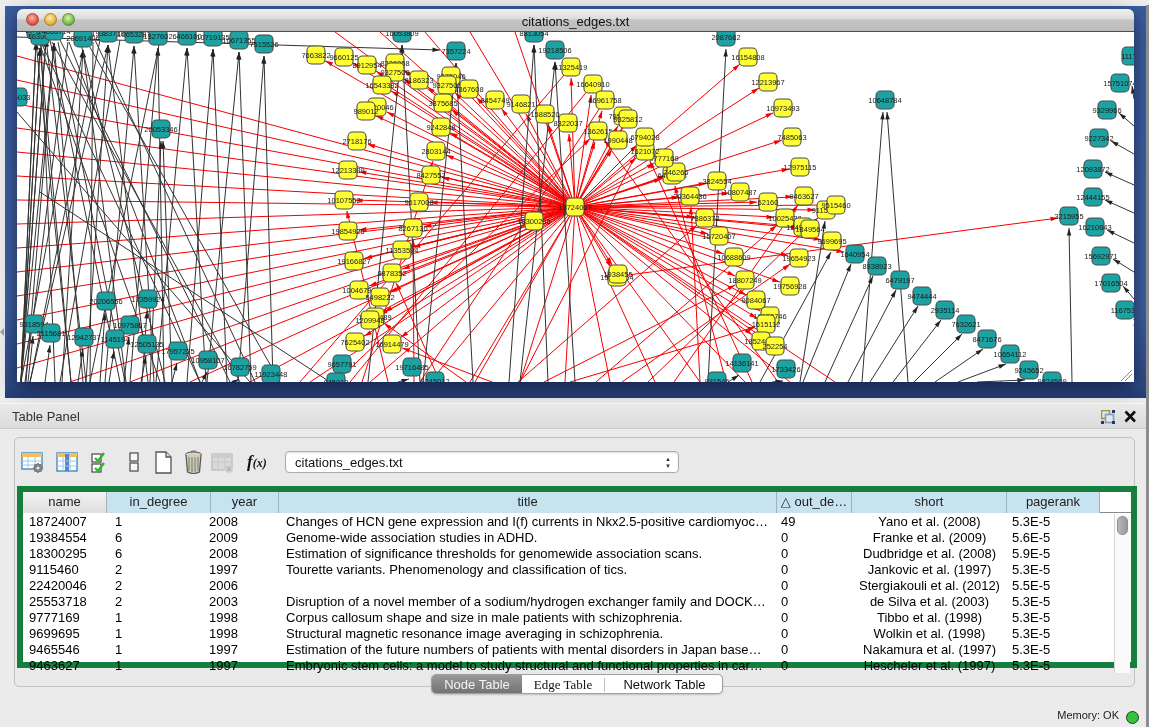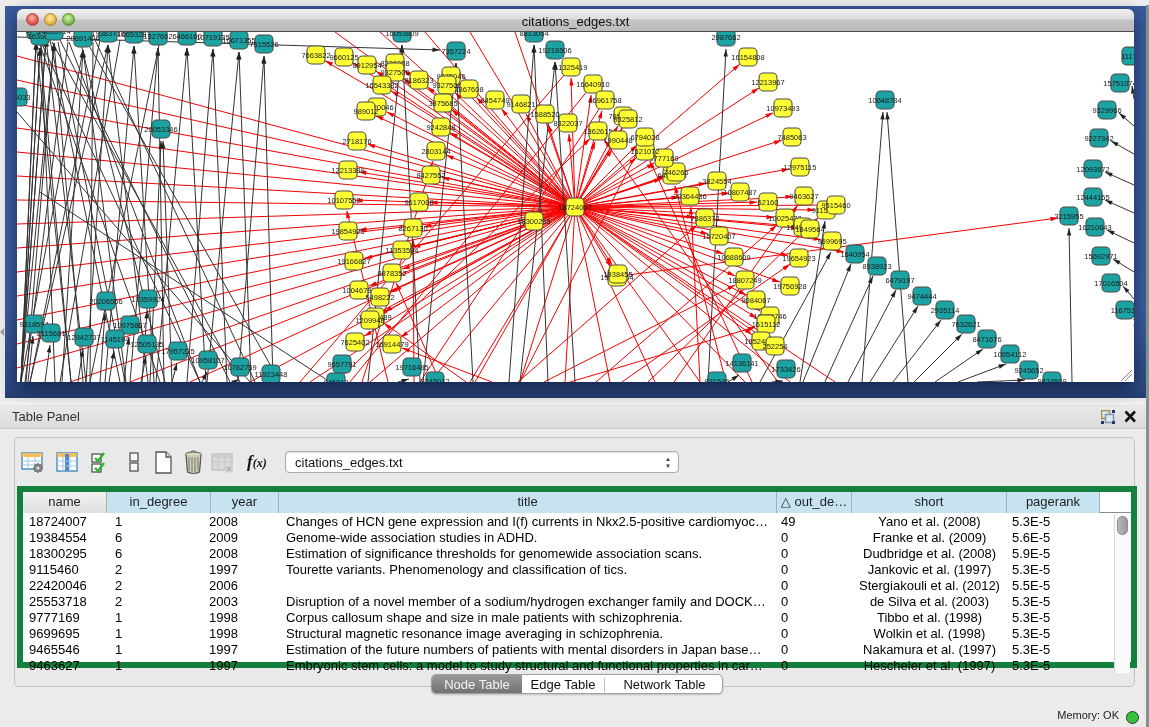--- a/index.html
+++ b/index.html
@@ -957,20 +957,20 @@
               <div class="c5">Hescheler et al. (1997)</div>
               <div class="c6">5.3E-5</div>
             </div>
         </div>
         <div id="vsb">
             <div class="th"></div>
           </div>
       </div>
       <div id="tabs">
         <div class="tab sel" style="left:0;width:90px;">Node Table</div>
-        <div class="tab" style="left:90px;width:82px;">Edge Table</div>
+        <div class="tab" style="left:90px;width:82px;font-family:Liberation Serif, serif;">Edge Table</div>
         <div class="tabdiv" style="left:172px;"></div>
         <div class="tab" style="left:173px;width:119px;text-align:center;">Network Table</div>
       </div>
     </div>
     <div id="status">Memory: OK</div>
     <div id="memdot"></div>
   </div>
 </div>
 </body></html>

